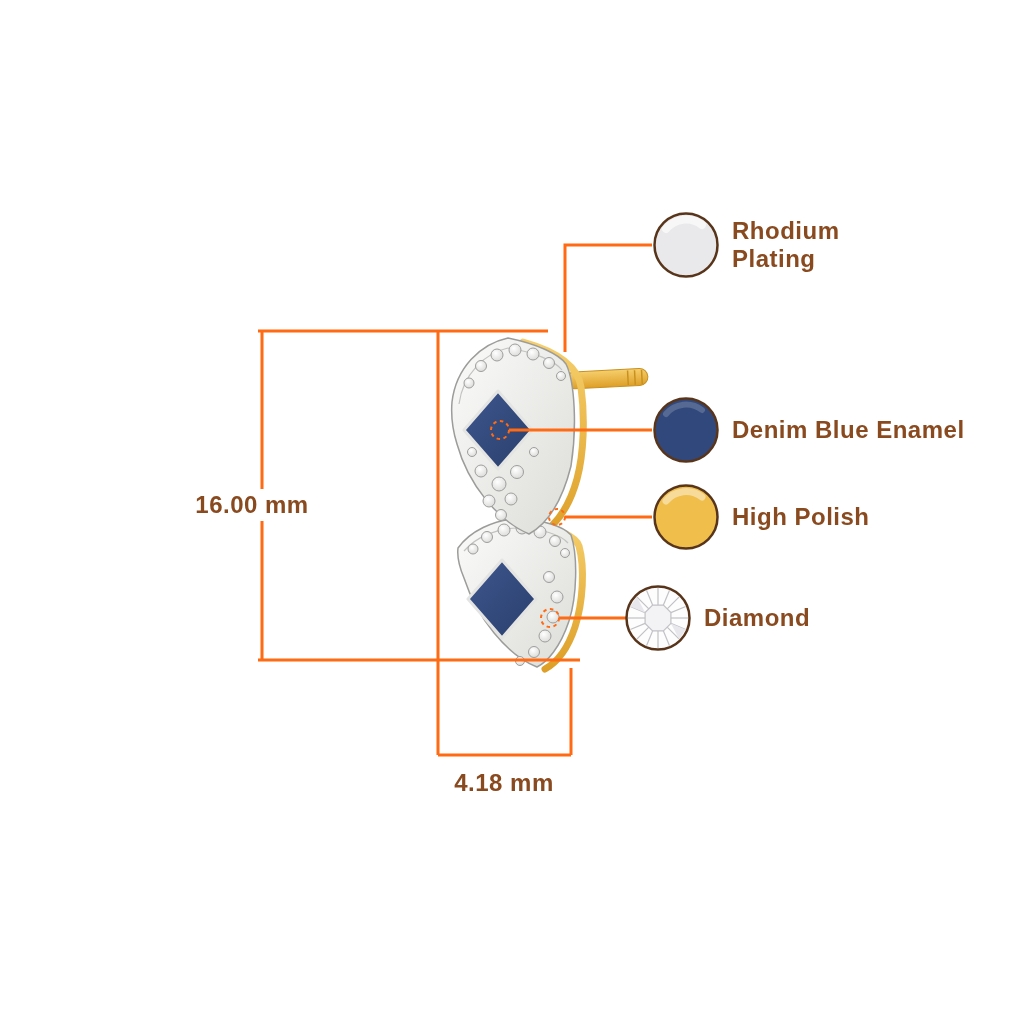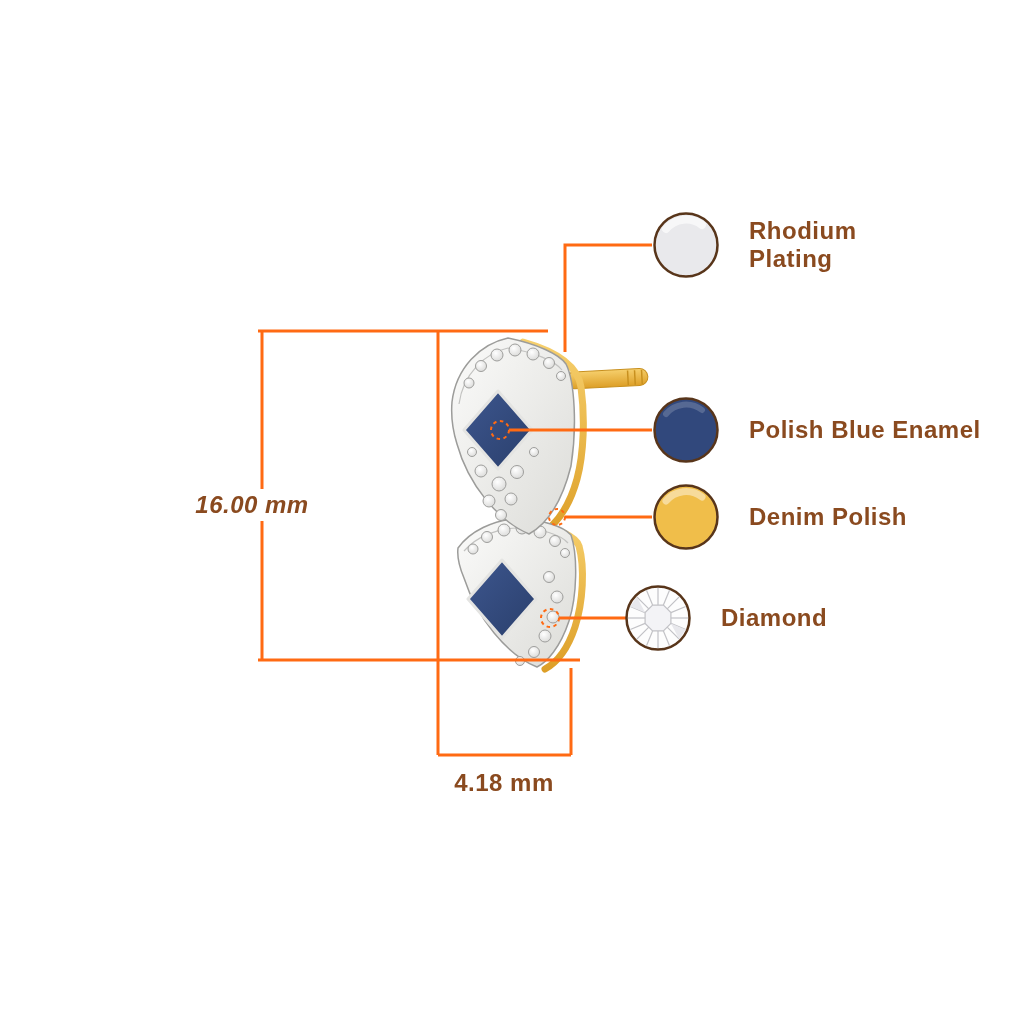--- a/index.html
+++ b/index.html
@@ -1,21 +1,21 @@
 <!DOCTYPE html>
 <html><head>
 <meta charset="utf-8">
 <style>
   html,body{margin:0;padding:0;background:#ffffff;}
   .stage{position:relative;width:1024px;height:1024px;background:#ffffff;overflow:hidden;
          font-family:"Liberation Sans", sans-serif;}
   .art{position:absolute;left:0;top:0;width:1024px;height:1024px;}
   .dim-label{position:absolute;transform:translate(-50%,-50%);background:#ffffff;
              padding:2px 6px;font-size:24px;font-weight:bold;color:#8A4A1F;letter-spacing:.5px;white-space:nowrap;}
-  .callout{position:absolute;display:flex;align-items:center;height:68px;gap:29px;}
+  .callout{position:absolute;display:flex;align-items:center;height:68px;gap:12px;}
   .swatch{width:68px;height:68px;flex:0 0 auto;}
   .callout-label{font-size:24px;font-weight:bold;color:#8A4A1F;letter-spacing:.5px;
                  line-height:1.15;white-space:nowrap;}
   .callout-label.wrap{white-space:normal;width:150px;}
 </style>
 </head>
 <body>
 
 <div class="stage">
 
@@ -115,21 +115,21 @@
       <path d="M559 618 L652 618"></path>
     </g>
 
     <g fill="none" stroke-width="2" stroke-dasharray="3.5 3.5" stroke="#FF6A13">
       <circle cx="500" cy="430" r="9"></circle>
       <circle cx="557" cy="517" r="8"></circle>
       <circle cx="550" cy="618" r="9"></circle>
     </g>
   </svg>
 
-  <div class="dim-label" style="left:252px;top:505px;font-style:italic;">16.00 mm</div>
+  <div class="dim-label" style="left:252px;top:505px;">16.00 mm</div>
   <div class="dim-label" style="left:504px;top:783px;">4.18 mm</div>
 
   <div class="callout" style="left:652px;top:211px;">
     <div class="swatch">
       <svg viewBox="-34 -34 68 68" width="68" height="68">
         <circle r="31" fill="#E9E9EC"></circle>
         <path d="M-20 -16 A26 26 0 0 1 16 -20" fill="none" stroke="#FFFFFF" stroke-width="8" stroke-linecap="round" opacity="0.65"></path>
         <circle r="31.5" fill="none" stroke-width="2.5" stroke="#58351A"></circle>
       </svg>
     </div>
@@ -137,32 +137,32 @@
   </div>
 
   <div class="callout" style="left:652px;top:396px;">
     <div class="swatch">
       <svg viewBox="-34 -34 68 68" width="68" height="68">
         <circle r="31" fill="#31487C"></circle>
         <path d="M-20 -16 A26 26 0 0 1 16 -20" fill="none" stroke="#FFFFFF" stroke-width="6" stroke-linecap="round" opacity="0.18"></path>
         <circle r="31.5" fill="none" stroke-width="2.5" stroke="#58351A"></circle>
       </svg>
     </div>
-    <div class="callout-label">Polish Blue Enamel</div>
+    <div class="callout-label">Denim Blue Enamel</div>
   </div>
 
   <div class="callout" style="left:652px;top:483px;">
     <div class="swatch">
       <svg viewBox="-34 -34 68 68" width="68" height="68">
         <circle r="31" fill="#F0BE4A"></circle>
         <path d="M-20 -16 A26 26 0 0 1 16 -20" fill="none" stroke="#FFFFFF" stroke-width="7" stroke-linecap="round" opacity="0.45"></path>
         <circle r="31.5" fill="none" stroke-width="2.5" stroke="#58351A"></circle>
       </svg>
     </div>
-    <div class="callout-label">Denim Polish</div>
+    <div class="callout-label">High Polish</div>
   </div>
 
   <div class="callout" style="left:624px;top:584px;">
     <div class="swatch">
       <svg viewBox="-34 -34 68 68" width="68" height="68">
         <circle r="31" fill="#FDFDFD"></circle>
         <g stroke="#C2C2C6" stroke-width="1.2" fill="none">
           <polygon points="12.9,5.4 5.4,12.9 -5.4,12.9 -12.9,5.4 -12.9,-5.4 -5.4,-12.9 5.4,-12.9 12.9,-5.4" fill="#F3F3F6"></polygon>
           <line x1="12.9" y1="5.4" x2="27.7" y2="11.5"></line>
             <line x1="5.4" y1="12.9" x2="11.5" y2="27.7"></line>

